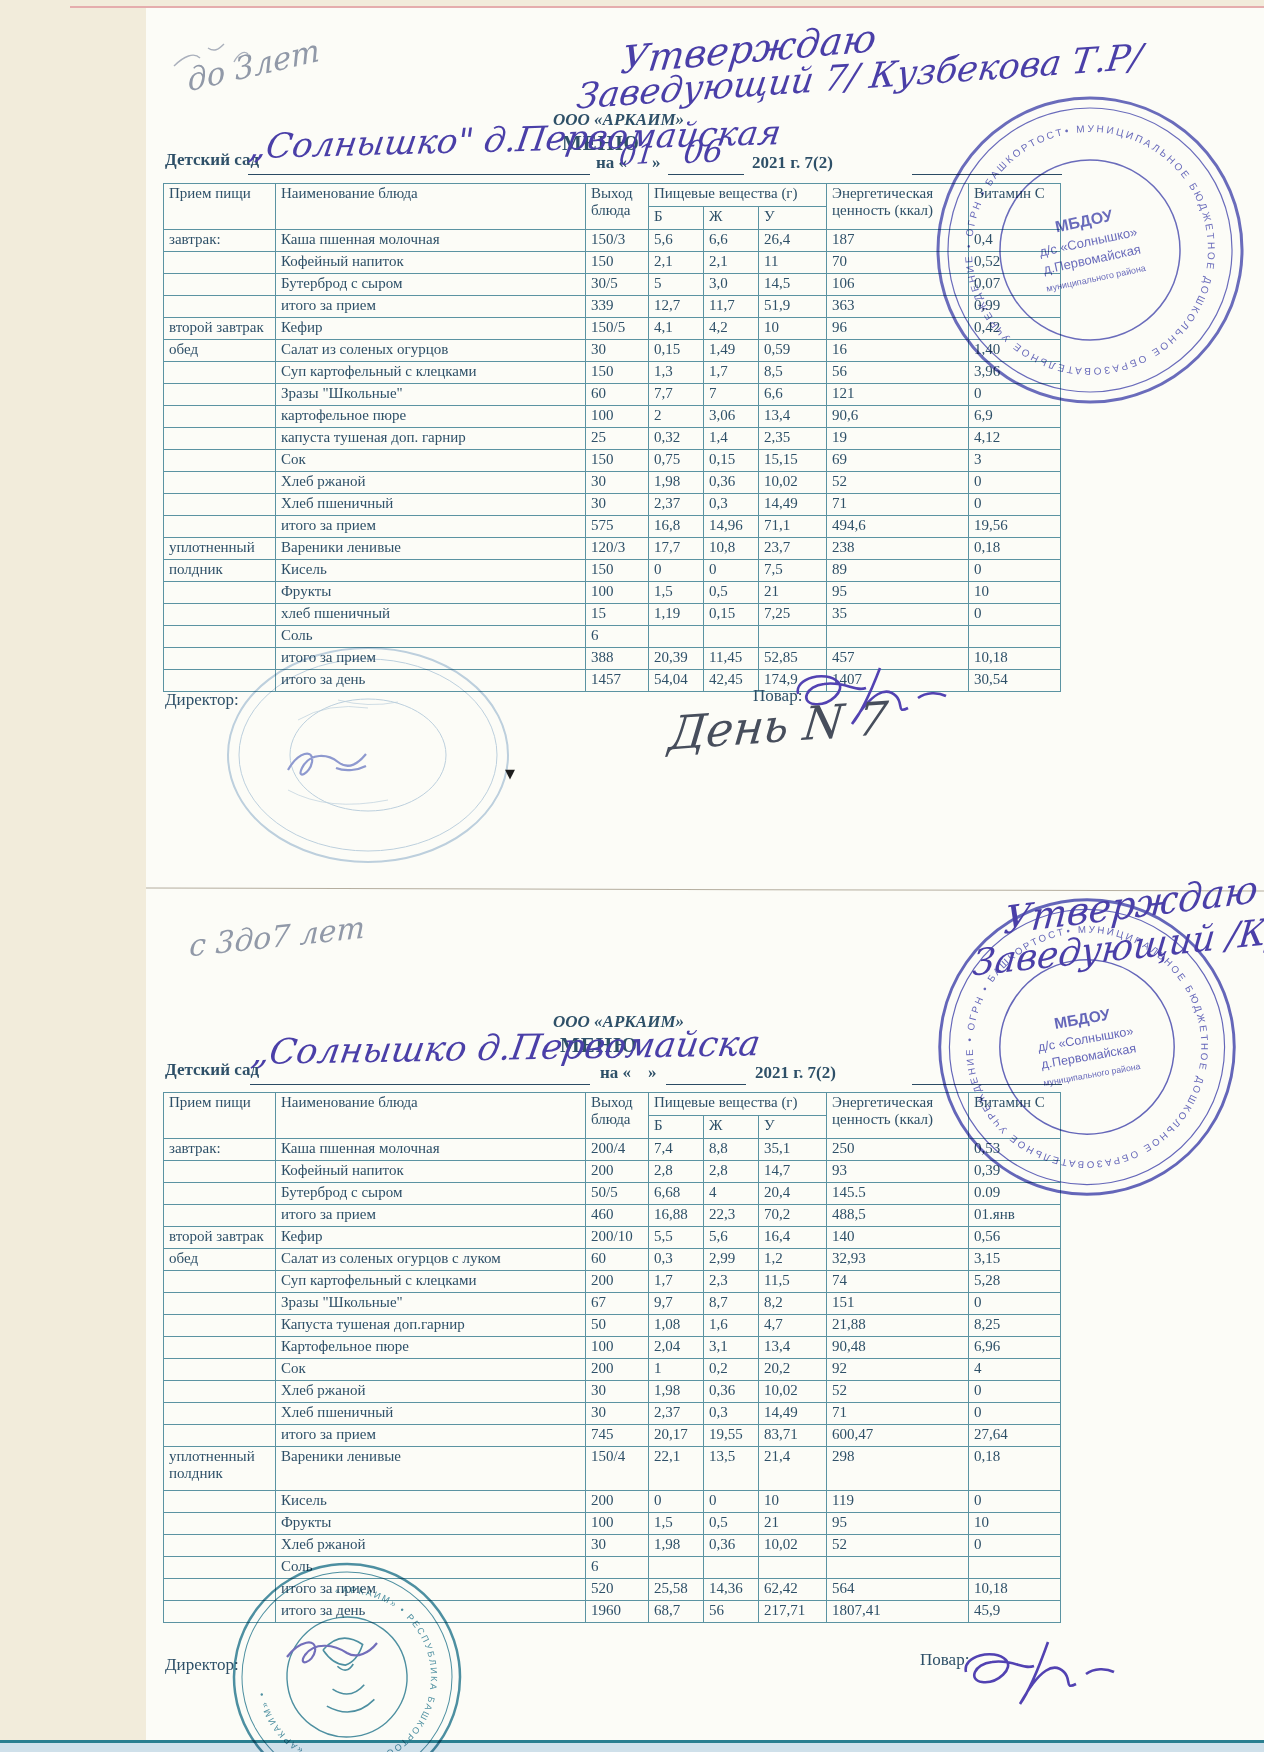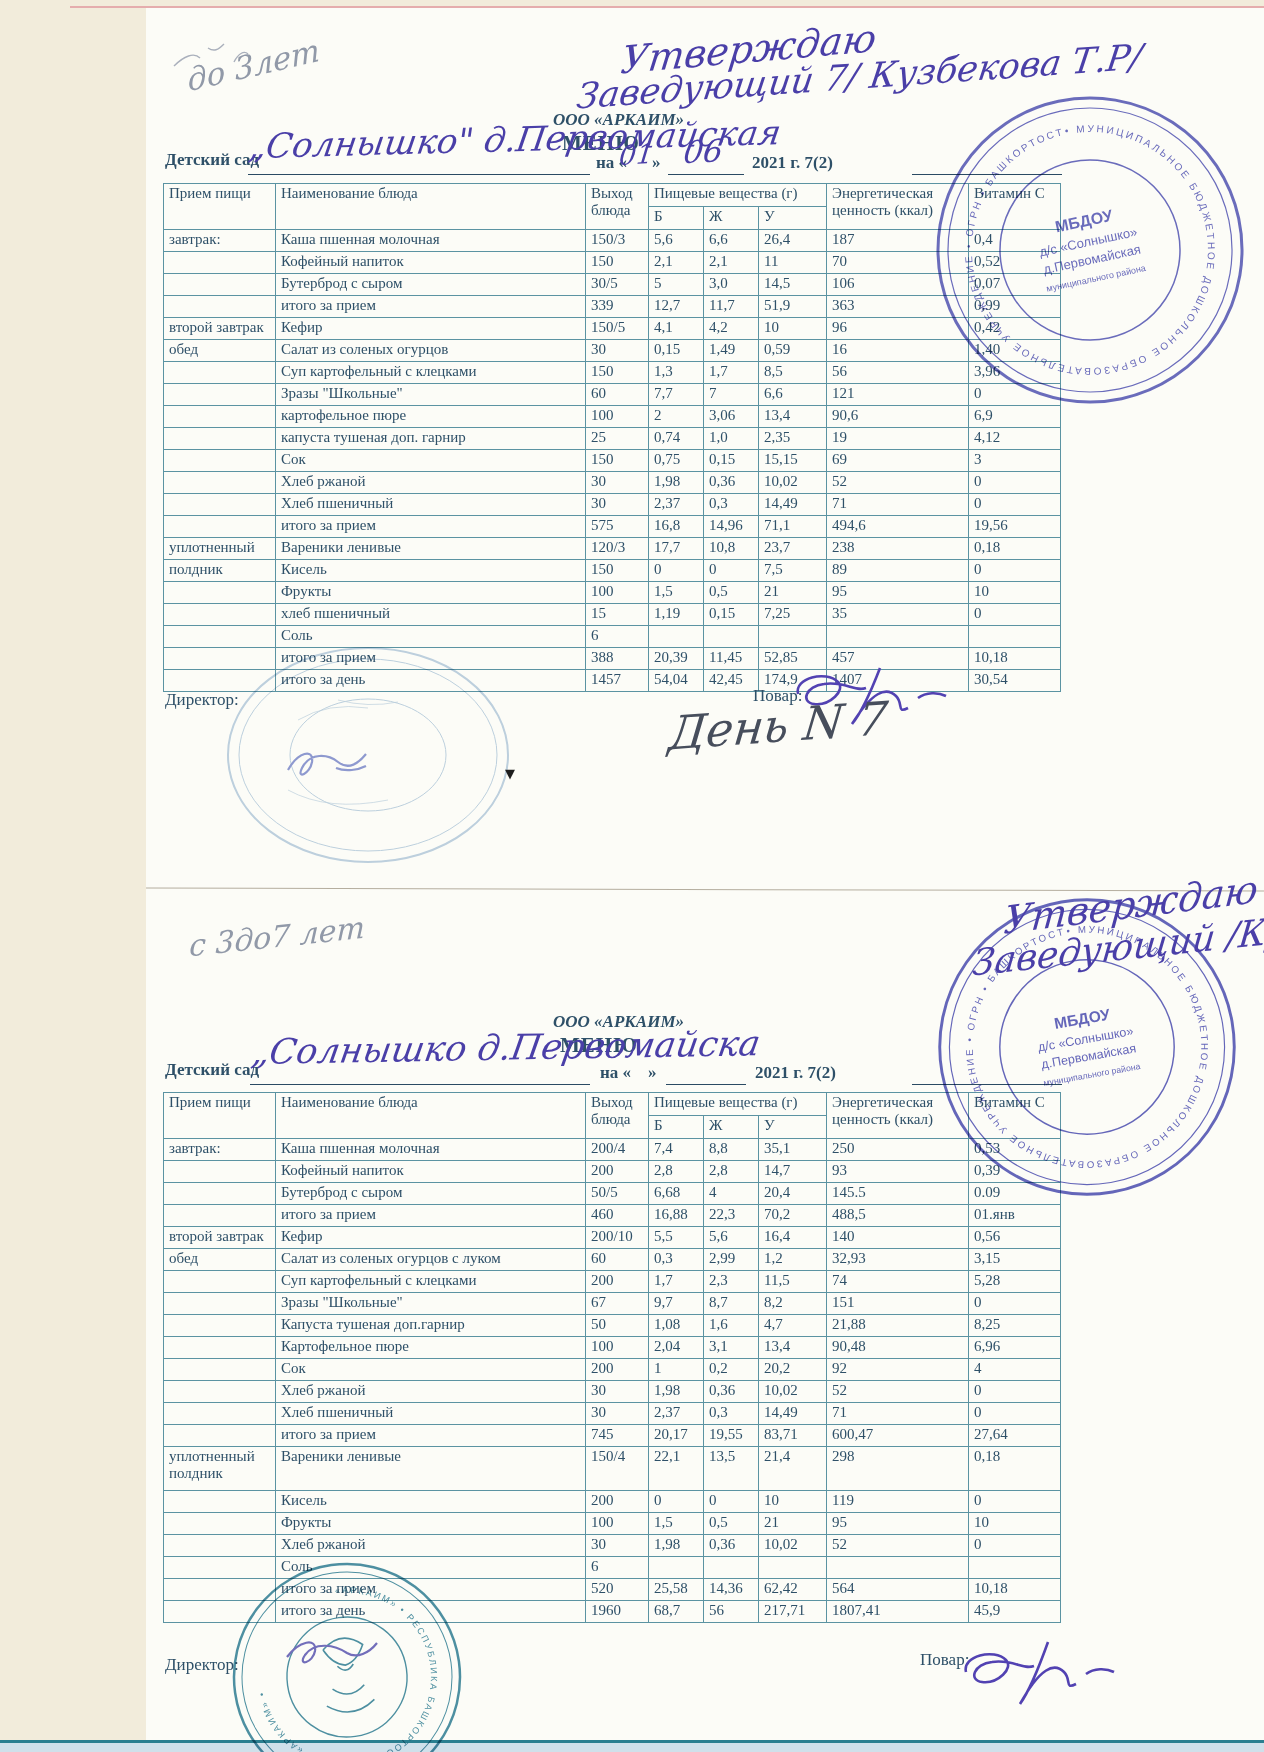--- a/index.html
+++ b/index.html
@@ -195,22 +195,22 @@
           <td>2</td>
           <td>3,06</td>
           <td>13,4</td>
           <td>90,6</td>
           <td>6,9</td>
         </tr>
         <tr>
           <td></td>
           <td>капуста тушеная доп. гарнир</td>
           <td>25</td>
-          <td>0,74</td>
-          <td>1,0</td>
+          <td>0,32</td>
+          <td>1,4</td>
           <td>2,35</td>
           <td>19</td>
           <td>4,12</td>
         </tr>
         <tr>
           <td></td>
           <td>Сок</td>
           <td>150</td>
           <td>0,75</td>
           <td>0,15</td>

